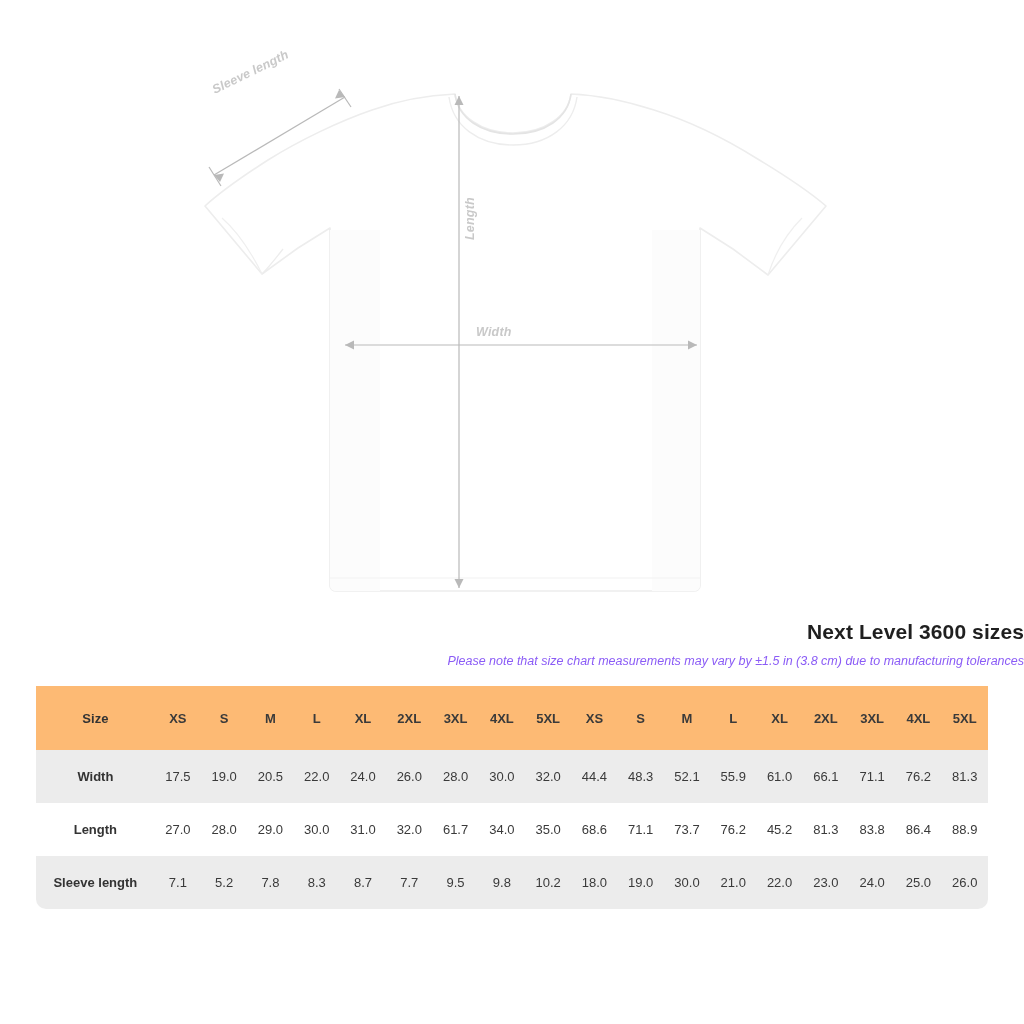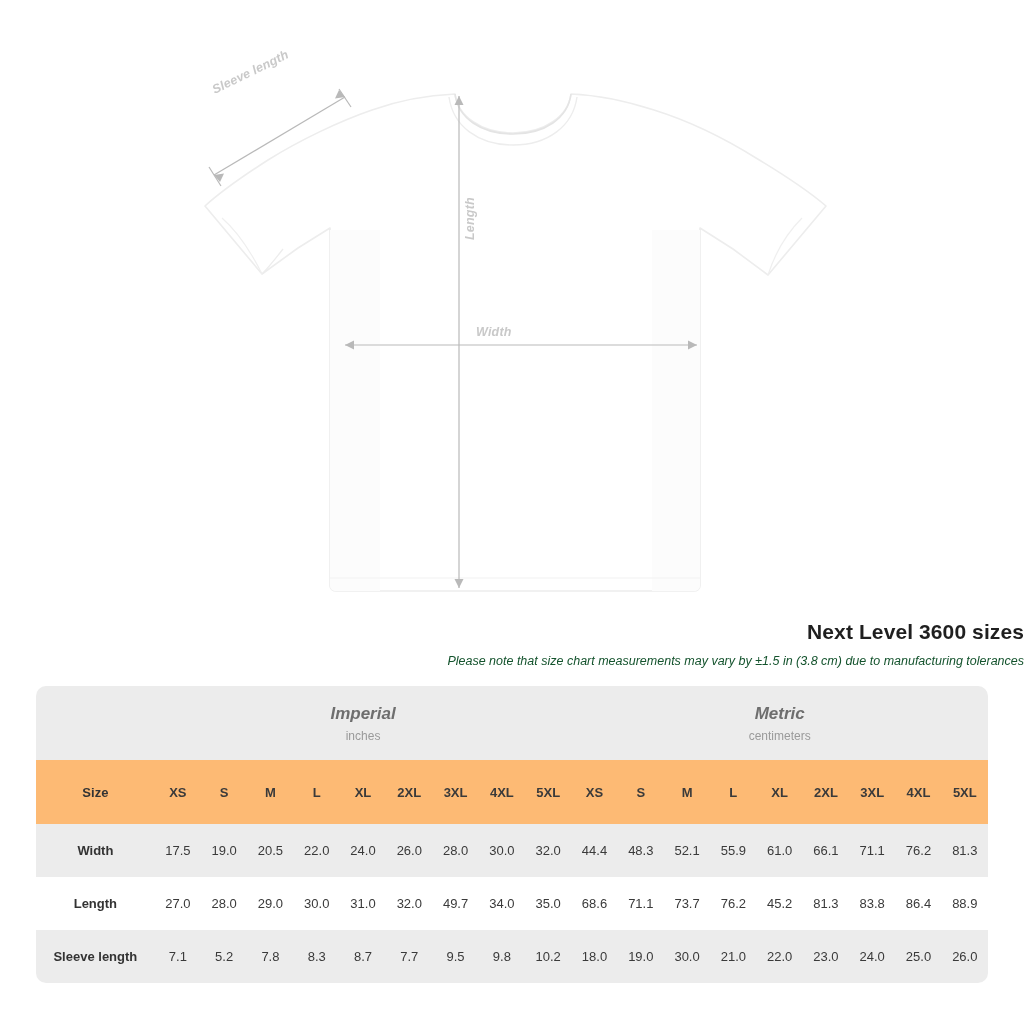--- a/index.html
+++ b/index.html
@@ -63,21 +63,21 @@
   .chart-title {
     font-size: 21px;
     font-weight: bold;
     color: #1f1f1f;
     margin: 0;
     letter-spacing: .1px;
   }
   .chart-note {
     font-size: 12.5px;
     font-style: italic;
-    color: #14532d;
+    color: #8b5cf6;
     margin-top: 10px;
     padding-left: 42px;
   }
 
   
   .table-wrap {
     margin: 18px 36px 0 36px;
     width: 952px;
   }
   table.size-table {
@@ -240,31 +240,20 @@
         <col class="col-val">
         <col class="col-val">
         <col class="col-val">
         <col class="col-val">
         <col class="col-val">
         <col class="col-val">
         <col class="col-val">
         <col class="col-val">
     </colgroup>
     <tbody id="table-body">
-        <tr class="unit-row">
-          <td class="corner"></td>
-          <td colspan="9">
-            <div class="unit-title">Imperial</div>
-            <div class="unit-sub">inches</div>
-          </td>
-          <td colspan="9">
-            <div class="unit-title">Metric</div>
-            <div class="unit-sub">centimeters</div>
-          </td>
-        </tr>
         <tr class="size-row">
           <td class="rowhead">Size</td>
           <td>XS</td>
           <td>S</td>
           <td>M</td>
           <td>L</td>
           <td>XL</td>
           <td>2XL</td>
           <td>3XL</td>
           <td>4XL</td>
@@ -301,21 +290,21 @@
           <td>81.3</td>
         </tr>
         <tr class="data-row">
           <td class="rowhead">Length</td>
           <td>27.0</td>
           <td>28.0</td>
           <td>29.0</td>
           <td>30.0</td>
           <td>31.0</td>
           <td>32.0</td>
-          <td>49.7</td>
+          <td>61.7</td>
           <td>34.0</td>
           <td>35.0</td>
           <td>68.6</td>
           <td>71.1</td>
           <td>73.7</td>
           <td>76.2</td>
           <td>45.2</td>
           <td>81.3</td>
           <td>83.8</td>
           <td>86.4</td>

